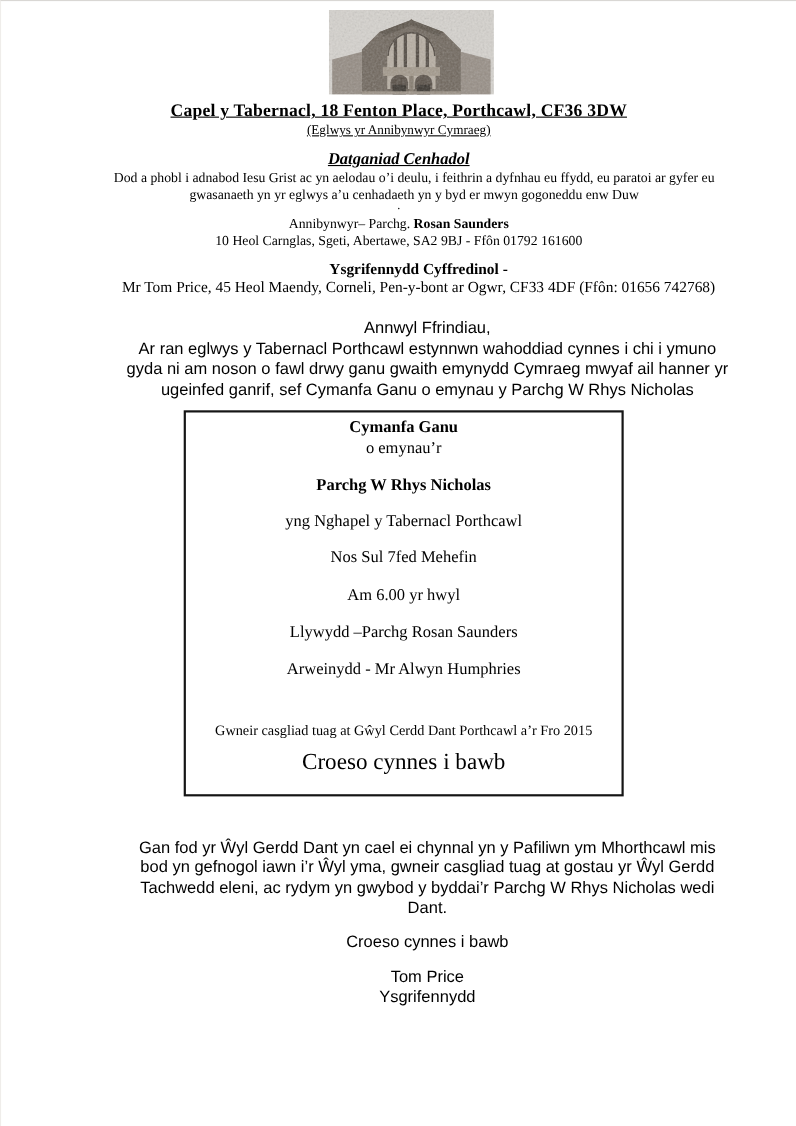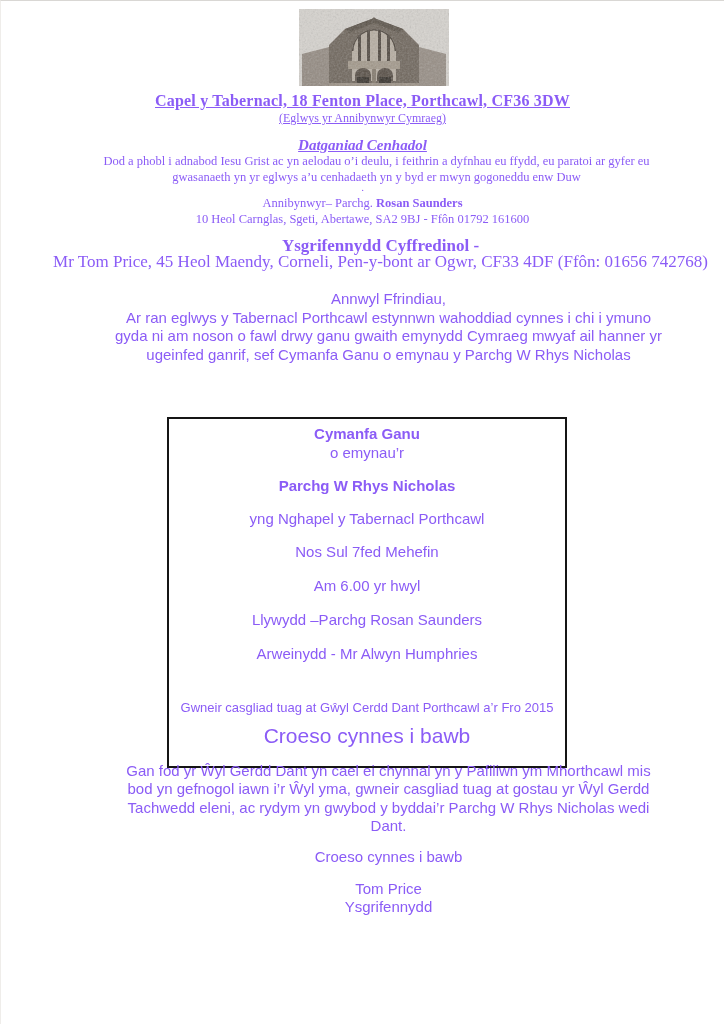--- a/index.html
+++ b/index.html
@@ -1,49 +1,49 @@
 <!DOCTYPE html>
 <html><head>
 <meta charset="utf-8">
 <style>
   html,body{margin:0;padding:0;background:#ffffff;}
   .page{
     position:relative;
     width:724px;height:1024px;
     background:#ffffff;
-    color:#8b5cf6;
+    color:#000000;
     overflow:hidden;
     border-top:1px solid #d9d7d4;
     border-left:1px solid #efedea;
     box-sizing:border-box;
     font-family:"Liberation Serif",serif;
   }
   .abs{position:absolute;left:0;right:0;text-align:center;}
   .bold{font-weight:bold;}
 
   .photo{position:absolute;left:298px;top:8px;width:150px;height:77px;}
 
   .title{top:91px;font-size:16px;font-weight:bold;text-decoration:underline;letter-spacing:.2px;}
   .subtitle{top:110px;font-size:12px;text-decoration:underline;}
   .mission-h{top:136px;font-size:15px;font-weight:bold;font-style:italic;text-decoration:underline;}
   .mission{top:153px;font-size:12.5px;line-height:15.5px;padding-left:28px;}
   .dot-line{top:180px;font-size:11px;}
   .minister{top:195px;font-size:12.5px;line-height:15.5px;}
-  .secretary{top:237px;font-size:17px;line-height:15.5px;padding-left:36px;}
+  .secretary{top:237px;font-size:14px;line-height:15.5px;padding-left:36px;}
 
   .bodytext{position:absolute;left:100px;width:575px;text-align:center;
             font-family:"Liberation Sans",sans-serif;font-size:15px;line-height:18.5px;
             white-space:nowrap;}
   .intro{top:289px;}
   .closing{top:761px;line-height:18.3px;}
   .welcome2{top:847px;}
   .signature{top:879px;line-height:17.5px;}
 
   .box{position:absolute;left:166px;top:372px;width:396px;height:347px;
-       border:2px solid #151515;font-family:Liberation Sans, sans-serif;margin-top:44px;}
+       border:2px solid #151515;font-family:Liberation Serif, serif;}
   .bl{position:absolute;left:0;right:0;text-align:center;font-size:15px;}
   .bl.small{font-size:13px;}
   .bl.big{font-size:21px;}
 </style>
 </head>
 <body>
 
 <div class="page">
 
   <div class="photo">

